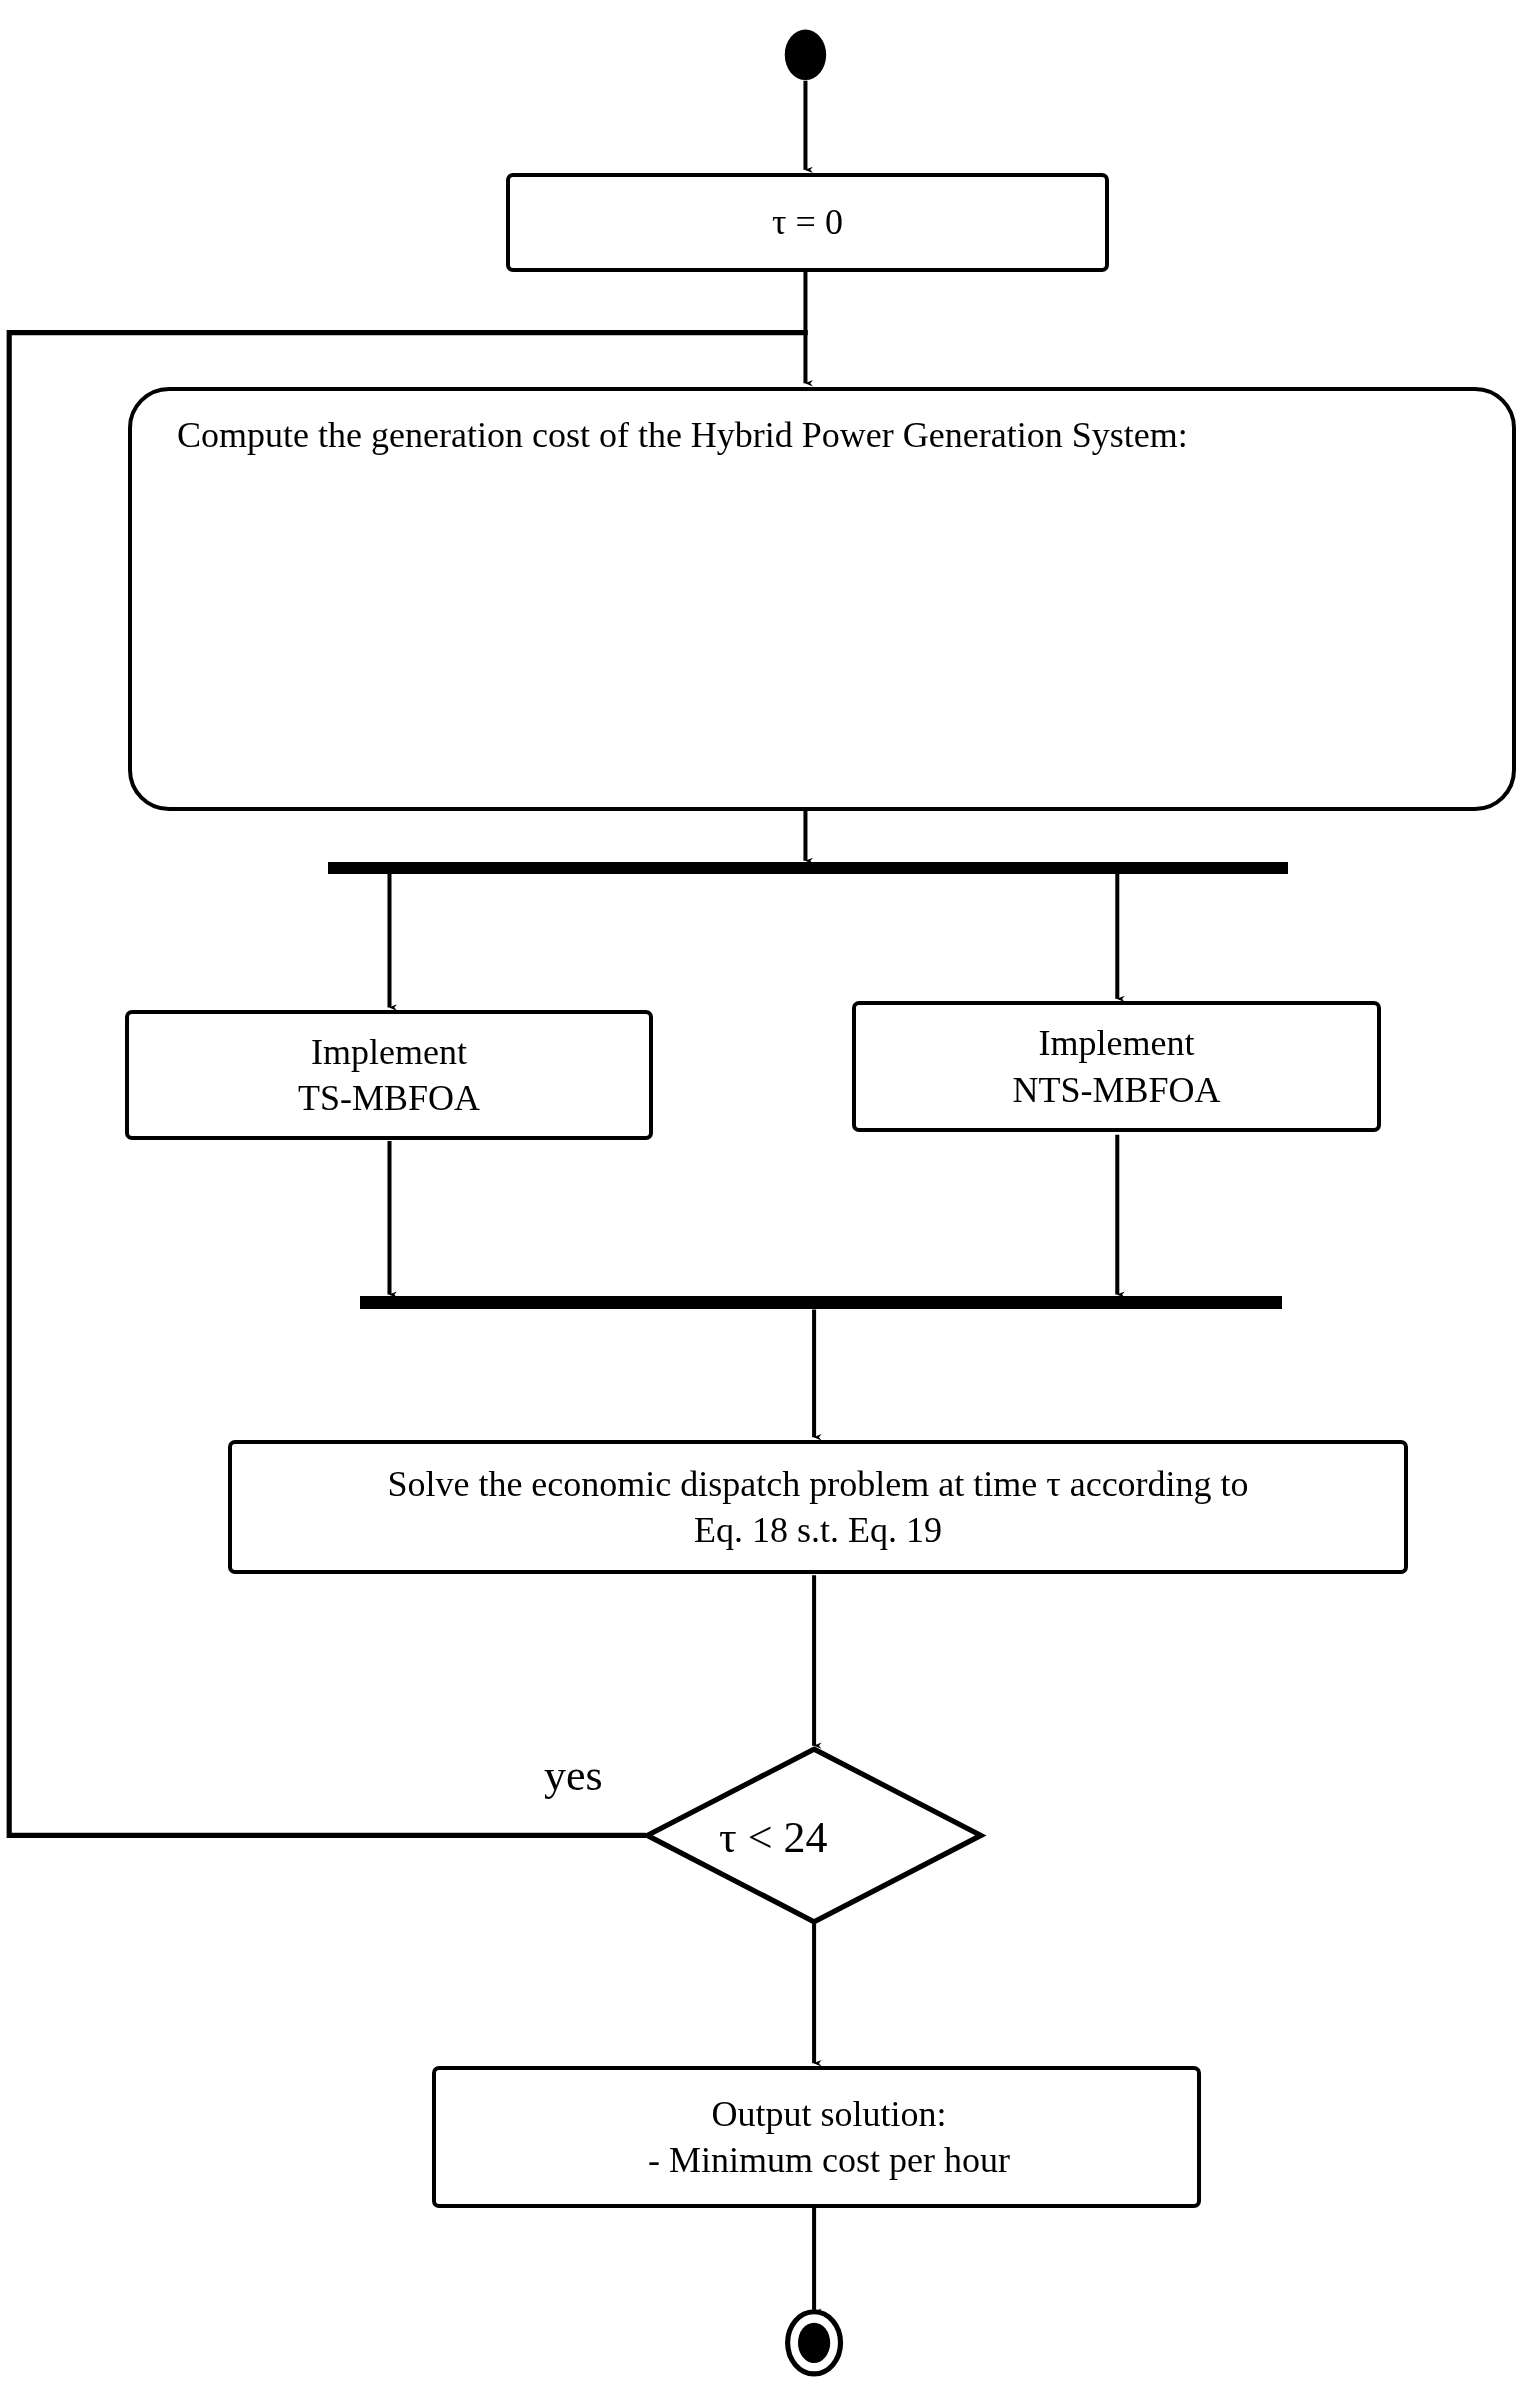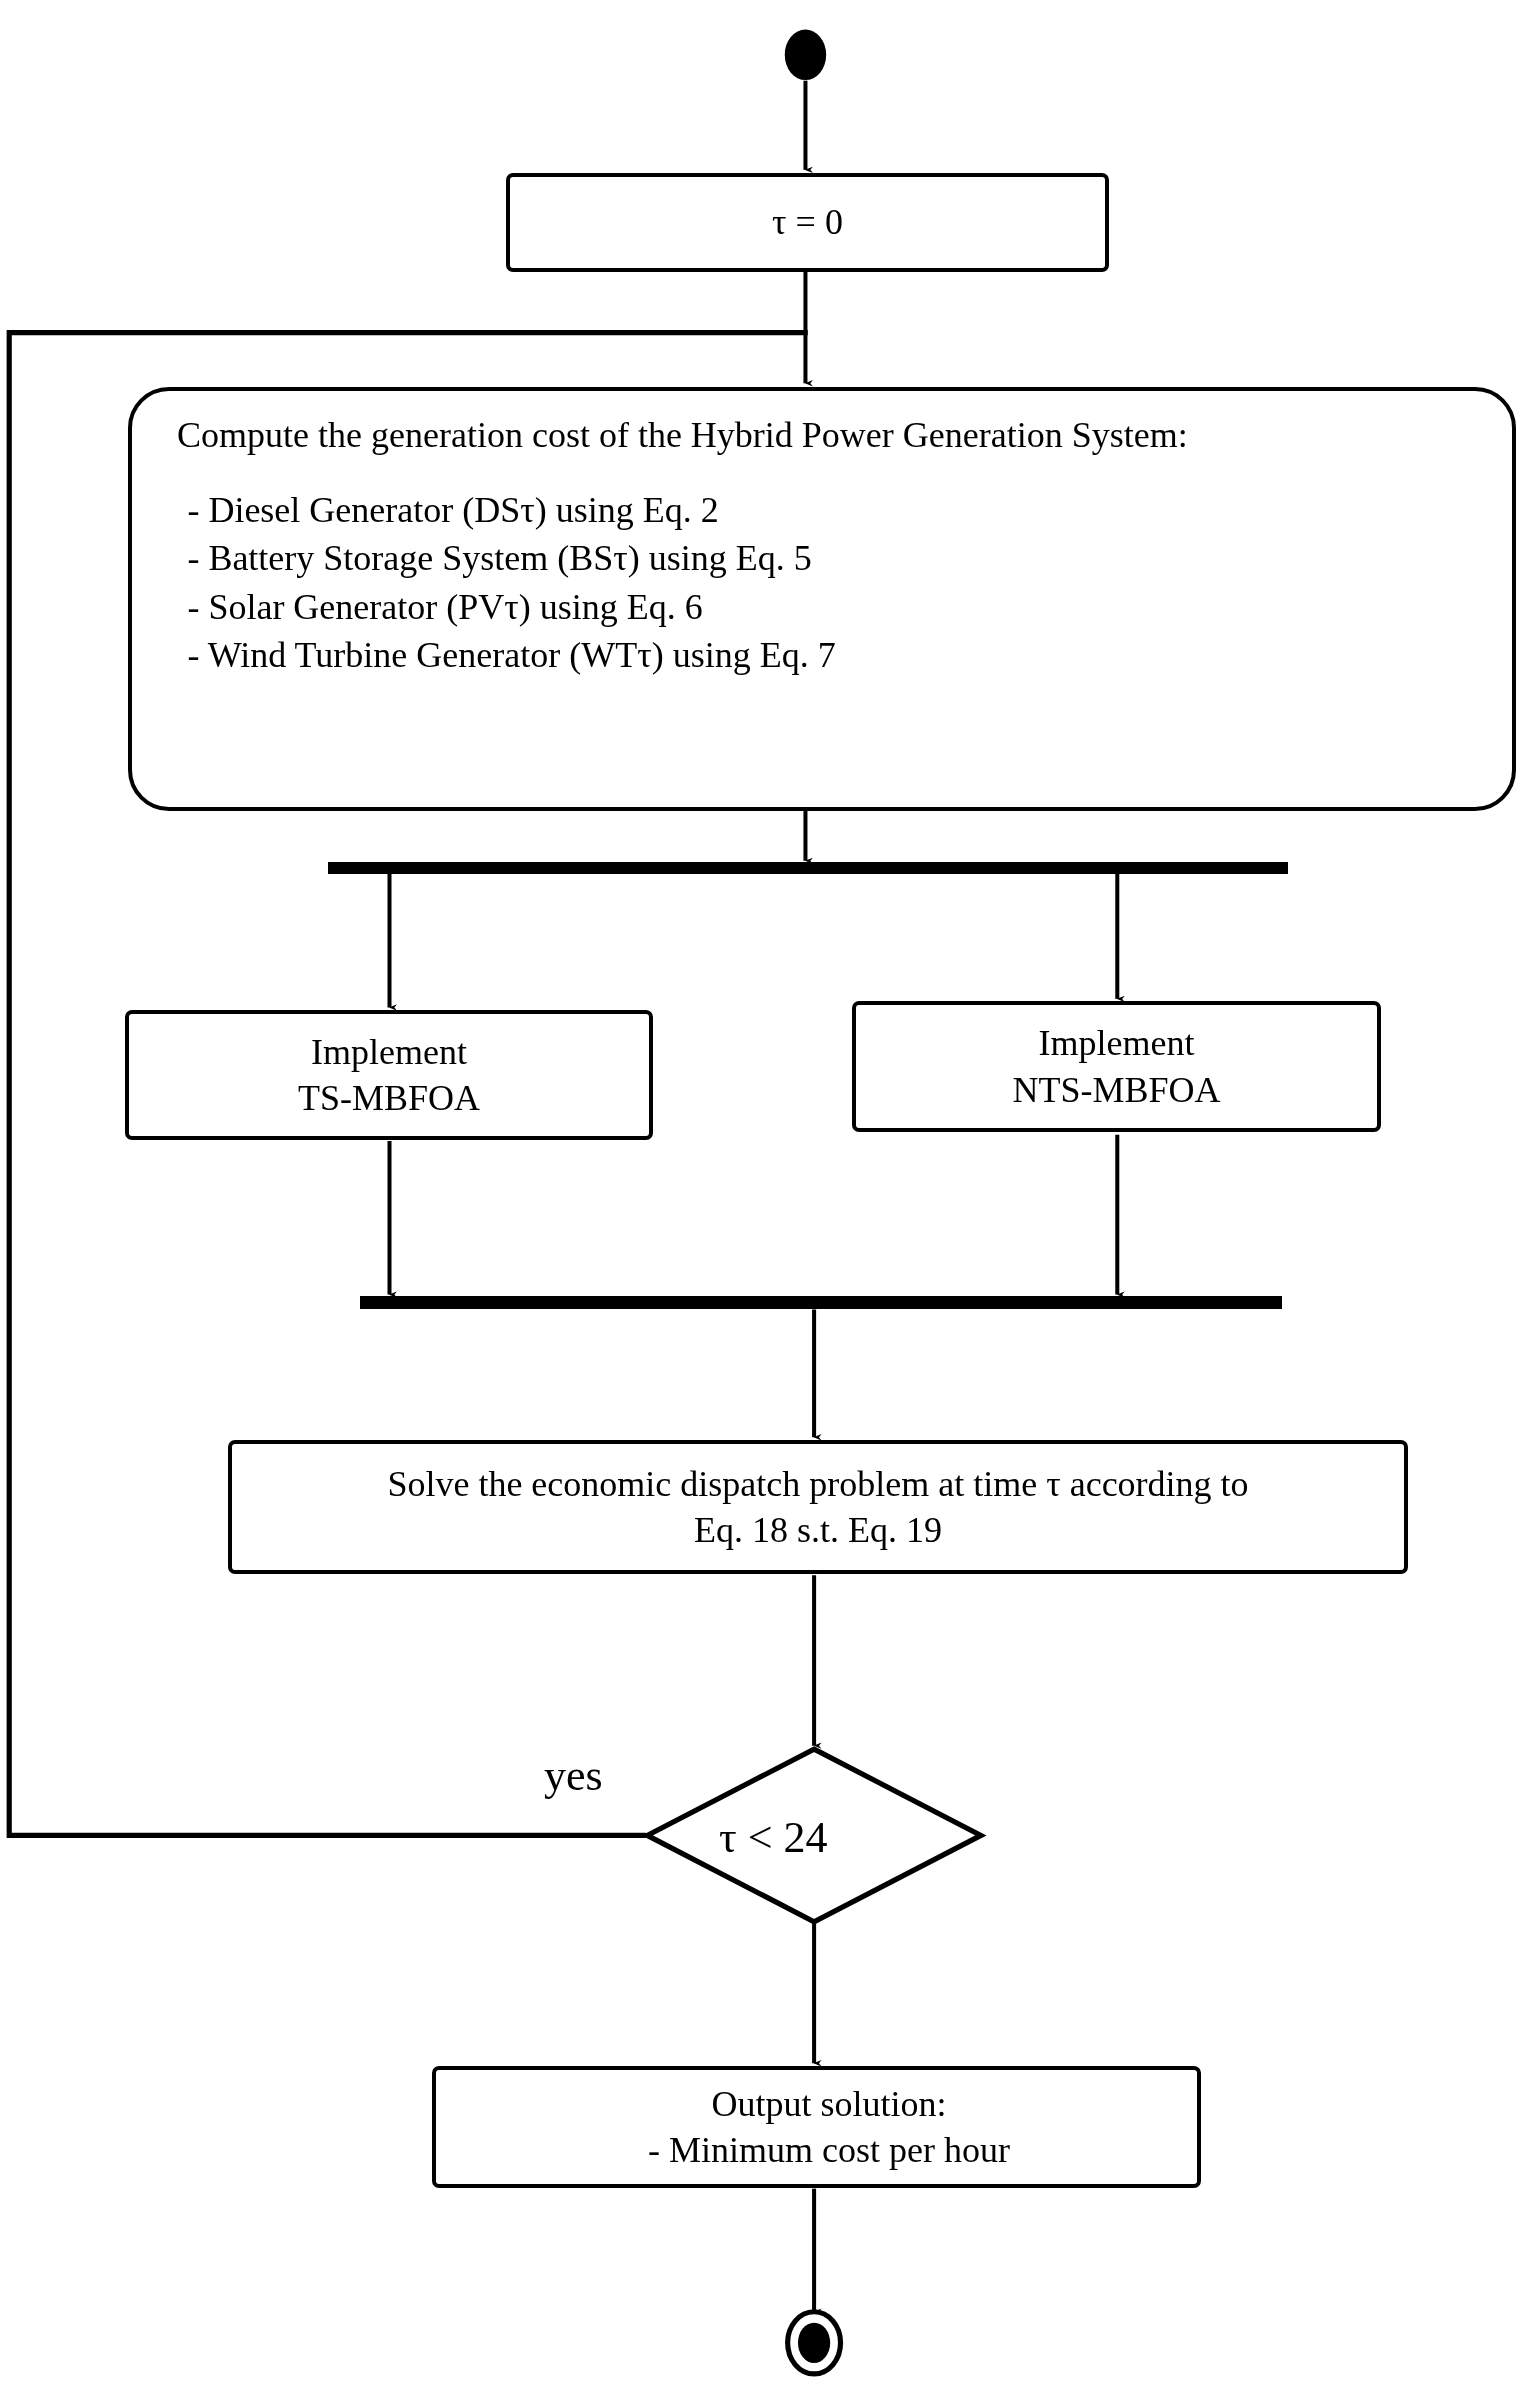--- a/index.html
+++ b/index.html
@@ -43,21 +43,21 @@
     text-align:left;
     font-size:36px;
   }
   #node-compute .heading{ margin-bottom:29px; display:block; white-space:nowrap; }
   #node-compute .bullets{ display:block; }
   #node-compute .bullets .bullet{ display:block; white-space:nowrap; margin-bottom:2.3px; padding-left:10.4px;}
 
   #node-ts{ left:125px; top:1010px; width:528px; height:130px; font-size:36px; }
   #node-nts{ left:852px; top:1001px; width:529px; height:131px; font-size:36px; }
   #node-solve{ left:228px; top:1440px; width:1180px; height:134px; font-size:36px; }
-  #node-output{ left:432px; top:2066px; width:769px; height:122px; font-size:36px;padding-left:25px; }
+  #node-output{ left:432px; top:2066px; width:769px; height:142px; font-size:36px;padding-left:25px; }
 
   .bar{
     position:absolute;
     background:#000000;
   }
   #fork-bar{ left:328px; top:862px; width:960px; height:11.5px; }
   #join-bar{ left:360px; top:1296px; width:922px; height:12.7px; }
 
   .decision-label{
     position:absolute;
@@ -123,26 +123,20 @@
     <ellipse cx="1415" cy="4072" rx="46" ry="54" fill="#ffffff" stroke="#000000" stroke-width="9"></ellipse>
     <ellipse cx="1415" cy="4072" rx="28" ry="35" fill="#000000"></ellipse>
   </svg>
 
   <div class="node rounded-sm" id="node-init">
     <span>τ = 0</span>
   </div>
 
   <div class="node rounded-lg" id="node-compute">
     <span class="heading">Compute the generation cost of the Hybrid Power Generation System:</span>
-    <span class="bullets">
-      <span class="bullet">- Diesel Generator (DSτ) using Eq. 2</span>
-      <span class="bullet">- Battery Storage System (BSτ) using Eq. 5</span>
-      <span class="bullet">- Solar Generator (PVτ) using Eq. 6</span>
-      <span class="bullet">- Wind Turbine Generator (WTτ) using Eq. 7</span>
-    </span>
   </div>
 
   <div class="bar" id="fork-bar"></div>
 
   <div class="node rounded-sm" id="node-ts">
     <span class="line1">Implement</span>
     <span class="line2">TS-MBFOA</span>
   </div>
 
   <div class="node rounded-sm" id="node-nts">

